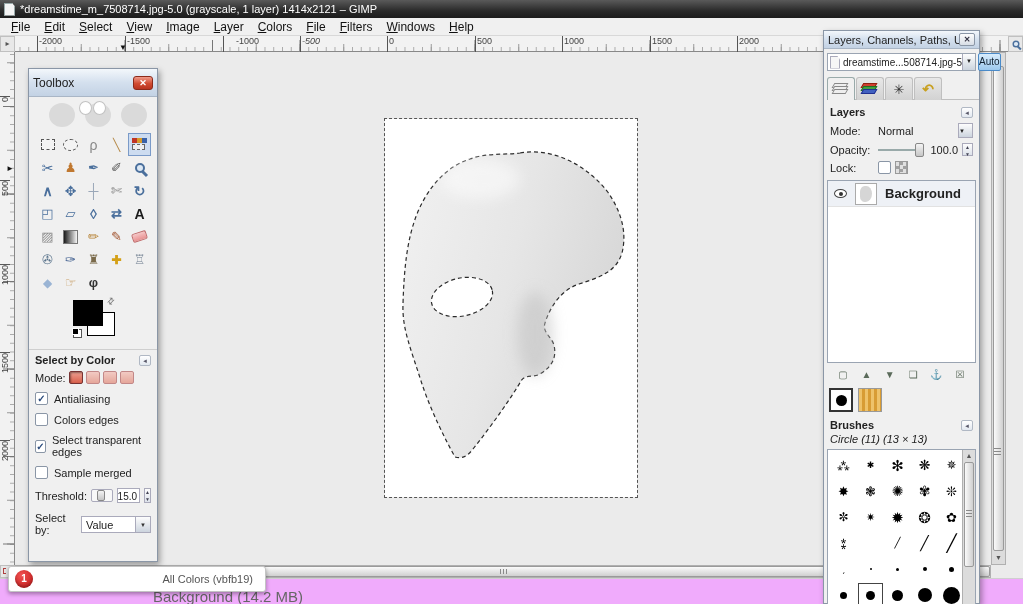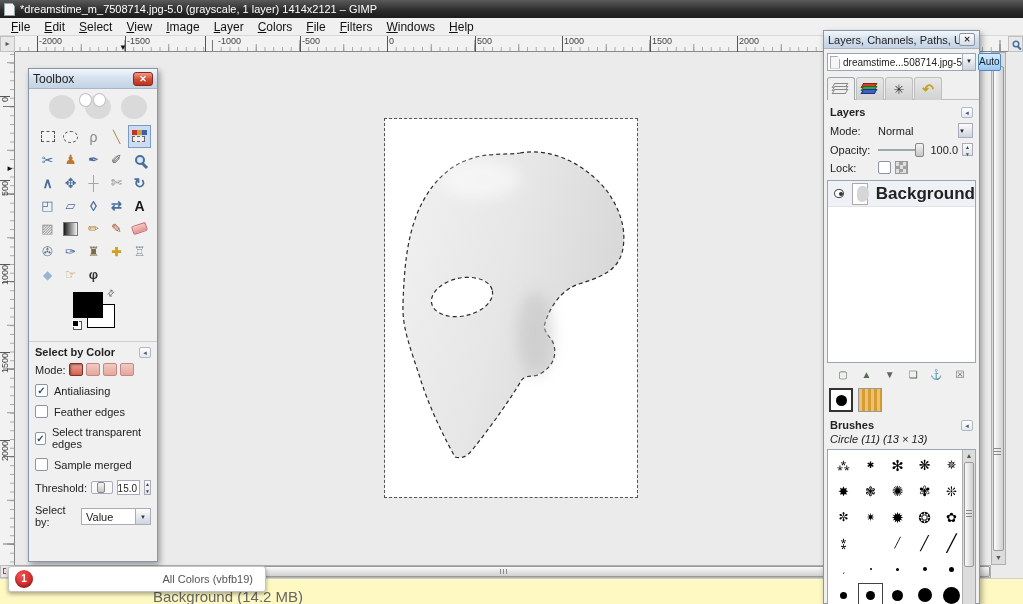--- a/index.html
+++ b/index.html
@@ -62,26 +62,26 @@
     background:linear-gradient(to right,#fafafa,#d0d0d0); border:1px solid #9a9a9a; border-radius:2px; }
   .v-scroll .vgrip { position:absolute; left:2px; top:395px; width:7px; height:8px;
     background:repeating-linear-gradient(#8a8a8a 0 1px,transparent 1px 3px); }
   .nav-btn { position:absolute; left:1005px; top:587px; width:17px; height:15px; color:#3a5f9c; font-size:12px;
     text-align:center; line-height:14px; }
   .nav-arrow { position:absolute; left:992px; top:588px; width:12px; height:12px; color:#555; font-size:8px; text-align:center; }
   .quickmask-btn { position:absolute; left:0; top:565px; width:15px; height:13px; background:#e8e8e8; border:1px solid #c0c0c0; }
   .quickmask-btn i { display:block; margin:2px auto; width:9px; height:6px; border:1px dashed #b04040; }
 
   
-  .statusbar { position:absolute; left:0; top:578px; width:1023px; height:26px; background:#fef9c3; border-top:1px solid #cfcfcf; overflow:hidden; }
+  .statusbar { position:absolute; left:0; top:578px; width:1023px; height:26px; background:#f0abfc; border-top:1px solid #cfcfcf; overflow:hidden; }
   .statusbar .status-text { position:absolute; left:153px; top:9px; font-size:15px; color:#666; }
 
   
   .float-win { position:absolute; background:#f0f0f0; border:1px solid #8a96a6; box-shadow:2px 3px 6px rgba(0,0,0,.35); }
-  .win-title { height:20px; background:linear-gradient(#f3f7fb,#d4e0ee 50%,#c3d2e4); border-bottom:1px solid #a9b6c6;
+  .win-title { height:28px; background:linear-gradient(#f3f7fb,#d4e0ee 50%,#c3d2e4); border-bottom:1px solid #a9b6c6;
     display:flex; align-items:center; padding:0 4px; font-size:12px; color:#222; }
   .win-title .wt-text { flex:1; white-space:nowrap; overflow:hidden; }
   .close-red { width:20px; height:14px; background:linear-gradient(#f09a8a,#d04a30 55%,#b83420); border:1px solid #8c2a1a;
     border-radius:3px; color:#fff; font-size:9px; font-weight:bold; text-align:center; line-height:13px; }
   .close-gray { width:16px; height:13px; background:linear-gradient(#fdfdfd,#d8dee6); border:1px solid #8a96a6;
     border-radius:2px; color:#334; font-size:8px; font-weight:bold; text-align:center; line-height:12px; }
 
   
   .toolbox { left:28px; top:68px; width:130px; height:494px; }
   .wilber { position:relative; height:30px; margin:2px 6px 0 6px; overflow:hidden; }
@@ -165,21 +165,21 @@
   .opacity-thumb { position:absolute; right:0; top:-6px; width:9px; height:14px; background:linear-gradient(#f4f4f4,#c6c6c6); border:1px solid #888; border-radius:2px; }
   .checker { width:13px; height:13px; border:1px solid #999;
     background:conic-gradient(#a0a0a0 0 25%, #e0e0e0 0 50%, #a0a0a0 0 75%, #e0e0e0 0); background-size:7px 7px; }
   .layer-list { margin:6px 3px 0 3px; height:183px; background:#fff; border:1px solid #9aa4b2; overflow:hidden; }
   .layer-row { display:flex; align-items:center; height:26px; background:#eef1f6; border-bottom:1px solid #e2e2e2; }
   .eye { width:13px; height:9px; border:1px solid #444; border-radius:50%; margin:0 8px 0 6px; position:relative; background:#fff; }
   .eye::after { content:""; position:absolute; left:4px; top:2px; width:4px; height:4px; border-radius:50%; background:#333; }
   .layer-thumb { width:22px; height:22px; background:#fff; border:1px solid #aaa; margin-right:8px; position:relative; }
   .layer-thumb::after { content:""; position:absolute; left:4px; top:2px; width:12px; height:16px; background:#d6d6d6;
     border-radius:45% 55% 60% 40%; }
-  .layer-name { font-weight:bold; font-size:17px; }
+  .layer-name { font-weight:bold; font-size:13px; }
   .ld-btn-row { display:flex; justify-content:space-between; margin:4px 10px 0 10px; }
   .ld-btn { width:18px; height:15px; font-size:10px; color:#5a6a5a; text-align:center; line-height:15px; }
   .indicator-row { display:flex; gap:5px; margin:6px 0 0 5px; }
   .brush-ind { width:24px; height:24px; background:#fff; border:2px solid #333; display:flex; align-items:center; justify-content:center; }
   .brush-ind i { width:11px; height:11px; background:#000; border-radius:50%; }
   .pattern-ind { width:24px; height:24px; border:1px solid #999;
     background:repeating-linear-gradient(90deg,#eec26a 0 3px,#d89c34 3px 6px); }
   .brushes-hdr { margin:7px 6px 0 6px; display:flex; align-items:center; }
   .brushes-hdr .hdr { font-weight:bold; flex:1; }
   .brush-sub { margin:2px 6px 0 6px; font-style:italic; font-size:11px; color:#222; }
@@ -223,22 +223,22 @@
     <span class="menu-item">File</span>
     <span class="menu-item">Filters</span>
     <span class="menu-item">Windows</span>
     <span class="menu-item">Help</span>
   </div>
 
 <div class="ruler-corner">▸</div>
 <div class="h-ruler" id="hruler">
     <span class="rlabel" style="left: 22px;">-2000</span>
     <span class="rlabel" style="left: 110px;">-1500</span>
-    <span class="rlabel" style="left: 190px; padding-left: 12px;">-1000</span>
-    <span class="rlabel" style="left: 285px;">-500</span>
+    <span class="rlabel" style="left: 208px; padding-left: 12px;">-1000</span>
+    <span class="rlabel" style="left: 285px; font-style: italic;">-500</span>
     <span class="rlabel" style="left: 372px;">0</span>
     <span class="rlabel" style="left: 460px;">500</span>
     <span class="rlabel" style="left: 547px;">1000</span>
     <span class="rlabel" style="left: 635px;">1500</span>
     <span class="rlabel" style="left: 722px;">2000</span>
     <span class="h-marker" style="left: 104px;">▼</span>
   </div>
 <div class="hr-zoom-btn">
     <span class="mag" style="transform:scale(.7)"></span>
   </div>
@@ -449,21 +449,21 @@
           <span class="mode-chip light"></span>
         </span>
     </div>
     <div id="optcbs">
         <div class="cb-row">
           <span class="cb-box">✓</span>
           <span class="cb-label">Antialiasing</span>
         </div>
         <div class="cb-row">
           <span class="cb-box"></span>
-          <span class="cb-label">Feather edges</span>
+          <span class="cb-label">Colors edges</span>
         </div>
         <div class="cb-row">
           <span class="cb-box">✓</span>
           <span class="cb-label">Select transparent edges</span>
         </div>
         <div class="cb-row">
           <span class="cb-box"></span>
           <span class="cb-label">Sample merged</span>
         </div>
       </div>

